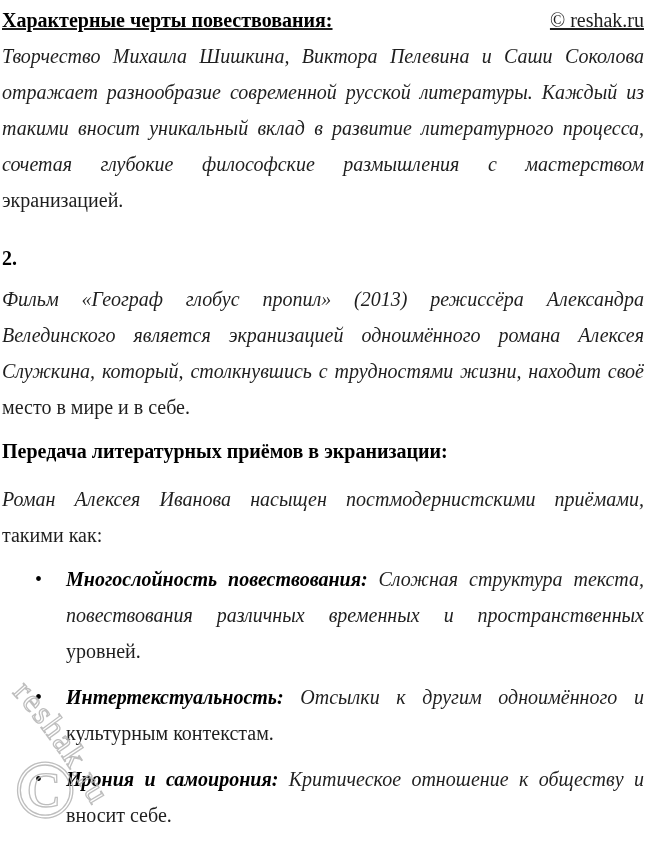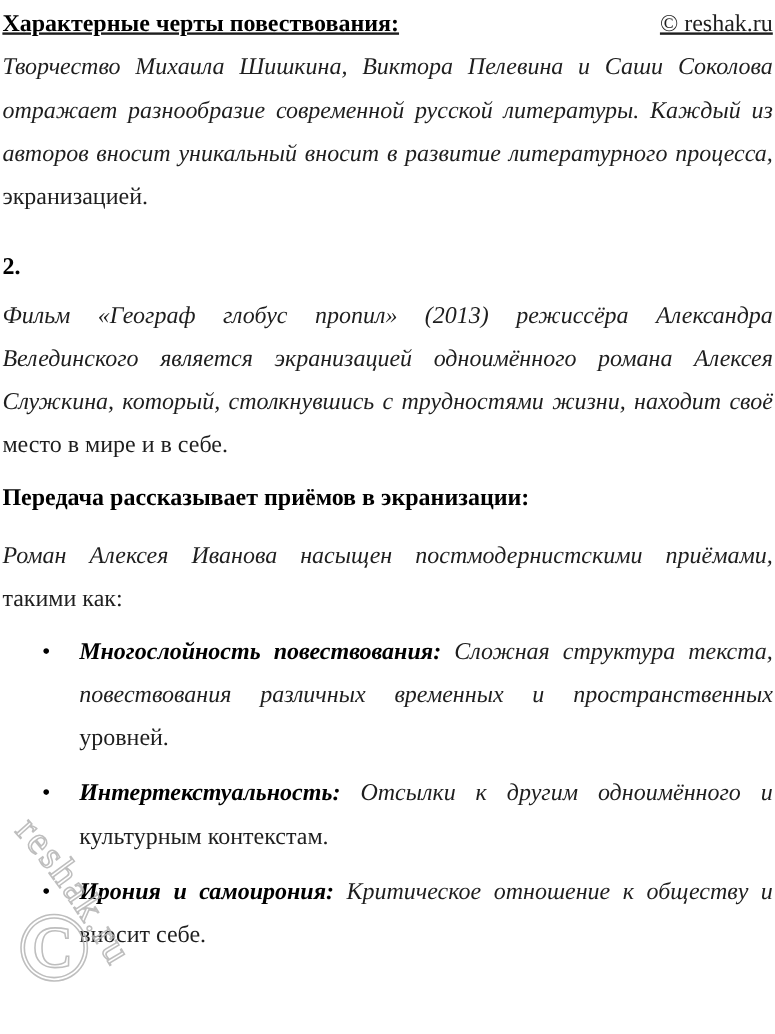--- a/index.html
+++ b/index.html
@@ -37,34 +37,35 @@
 
 <div id="page">
   <div class="title-row">
     <span class="title">Характерные черты повествования:</span>
     <span class="copyright">© reshak.ru</span>
   </div>
   <div id="content">
       <div class="para">
         <div class="line j"><span class="r">Творчество Михаила Шишкина, Виктора Пелевина и Саши Соколова</span></div>
         <div class="line j"><span class="r">отражает разнообразие современной русской литературы. Каждый из</span></div>
-        <div class="line j"><span class="r">авторов вносит уникальный вносит в развитие литературного процесса,</span></div>
+        <div class="line j"><span class="r">такими вносит уникальный вклад в развитие литературного процесса,</span></div>
+        <div class="line j"><span class="r">сочетая глубокие философские размышления с мастерством</span></div>
         <div class="line"><span class="r">экранизацией.</span></div>
       </div>
       <div class="para">
         <div class="line"><span class="b">2.</span></div>
       </div>
       <div class="para">
         <div class="line j"><span class="r">Фильм «Географ глобус пропил» (2013) режиссёра Александра</span></div>
         <div class="line j"><span class="r">Велединского является экранизацией одноимённого романа Алексея</span></div>
         <div class="line j"><span class="r">Служкина, который, столкнувшись с трудностями жизни, находит своё</span></div>
         <div class="line"><span class="r">место в мире и в себе.</span></div>
       </div>
       <div class="para">
-        <div class="line"><span class="b">Передача рассказывает приёмов в экранизации:</span></div>
+        <div class="line"><span class="b">Передача литературных приёмов в экранизации:</span></div>
       </div>
       <div class="para">
         <div class="line j"><span class="r">Роман Алексея Иванова насыщен постмодернистскими приёмами,</span></div>
         <div class="line"><span class="r">такими как:</span></div>
       </div>
       <ul class="bullets">
         <li>
           <div class="line j"><span class="b">Многослойность повествования:</span><span class="r"> Сложная структура текста,</span></div>
           <div class="line j"><span class="r">повествования различных временных и пространственных</span></div>
           <div class="line"><span class="r">уровней.</span></div>

